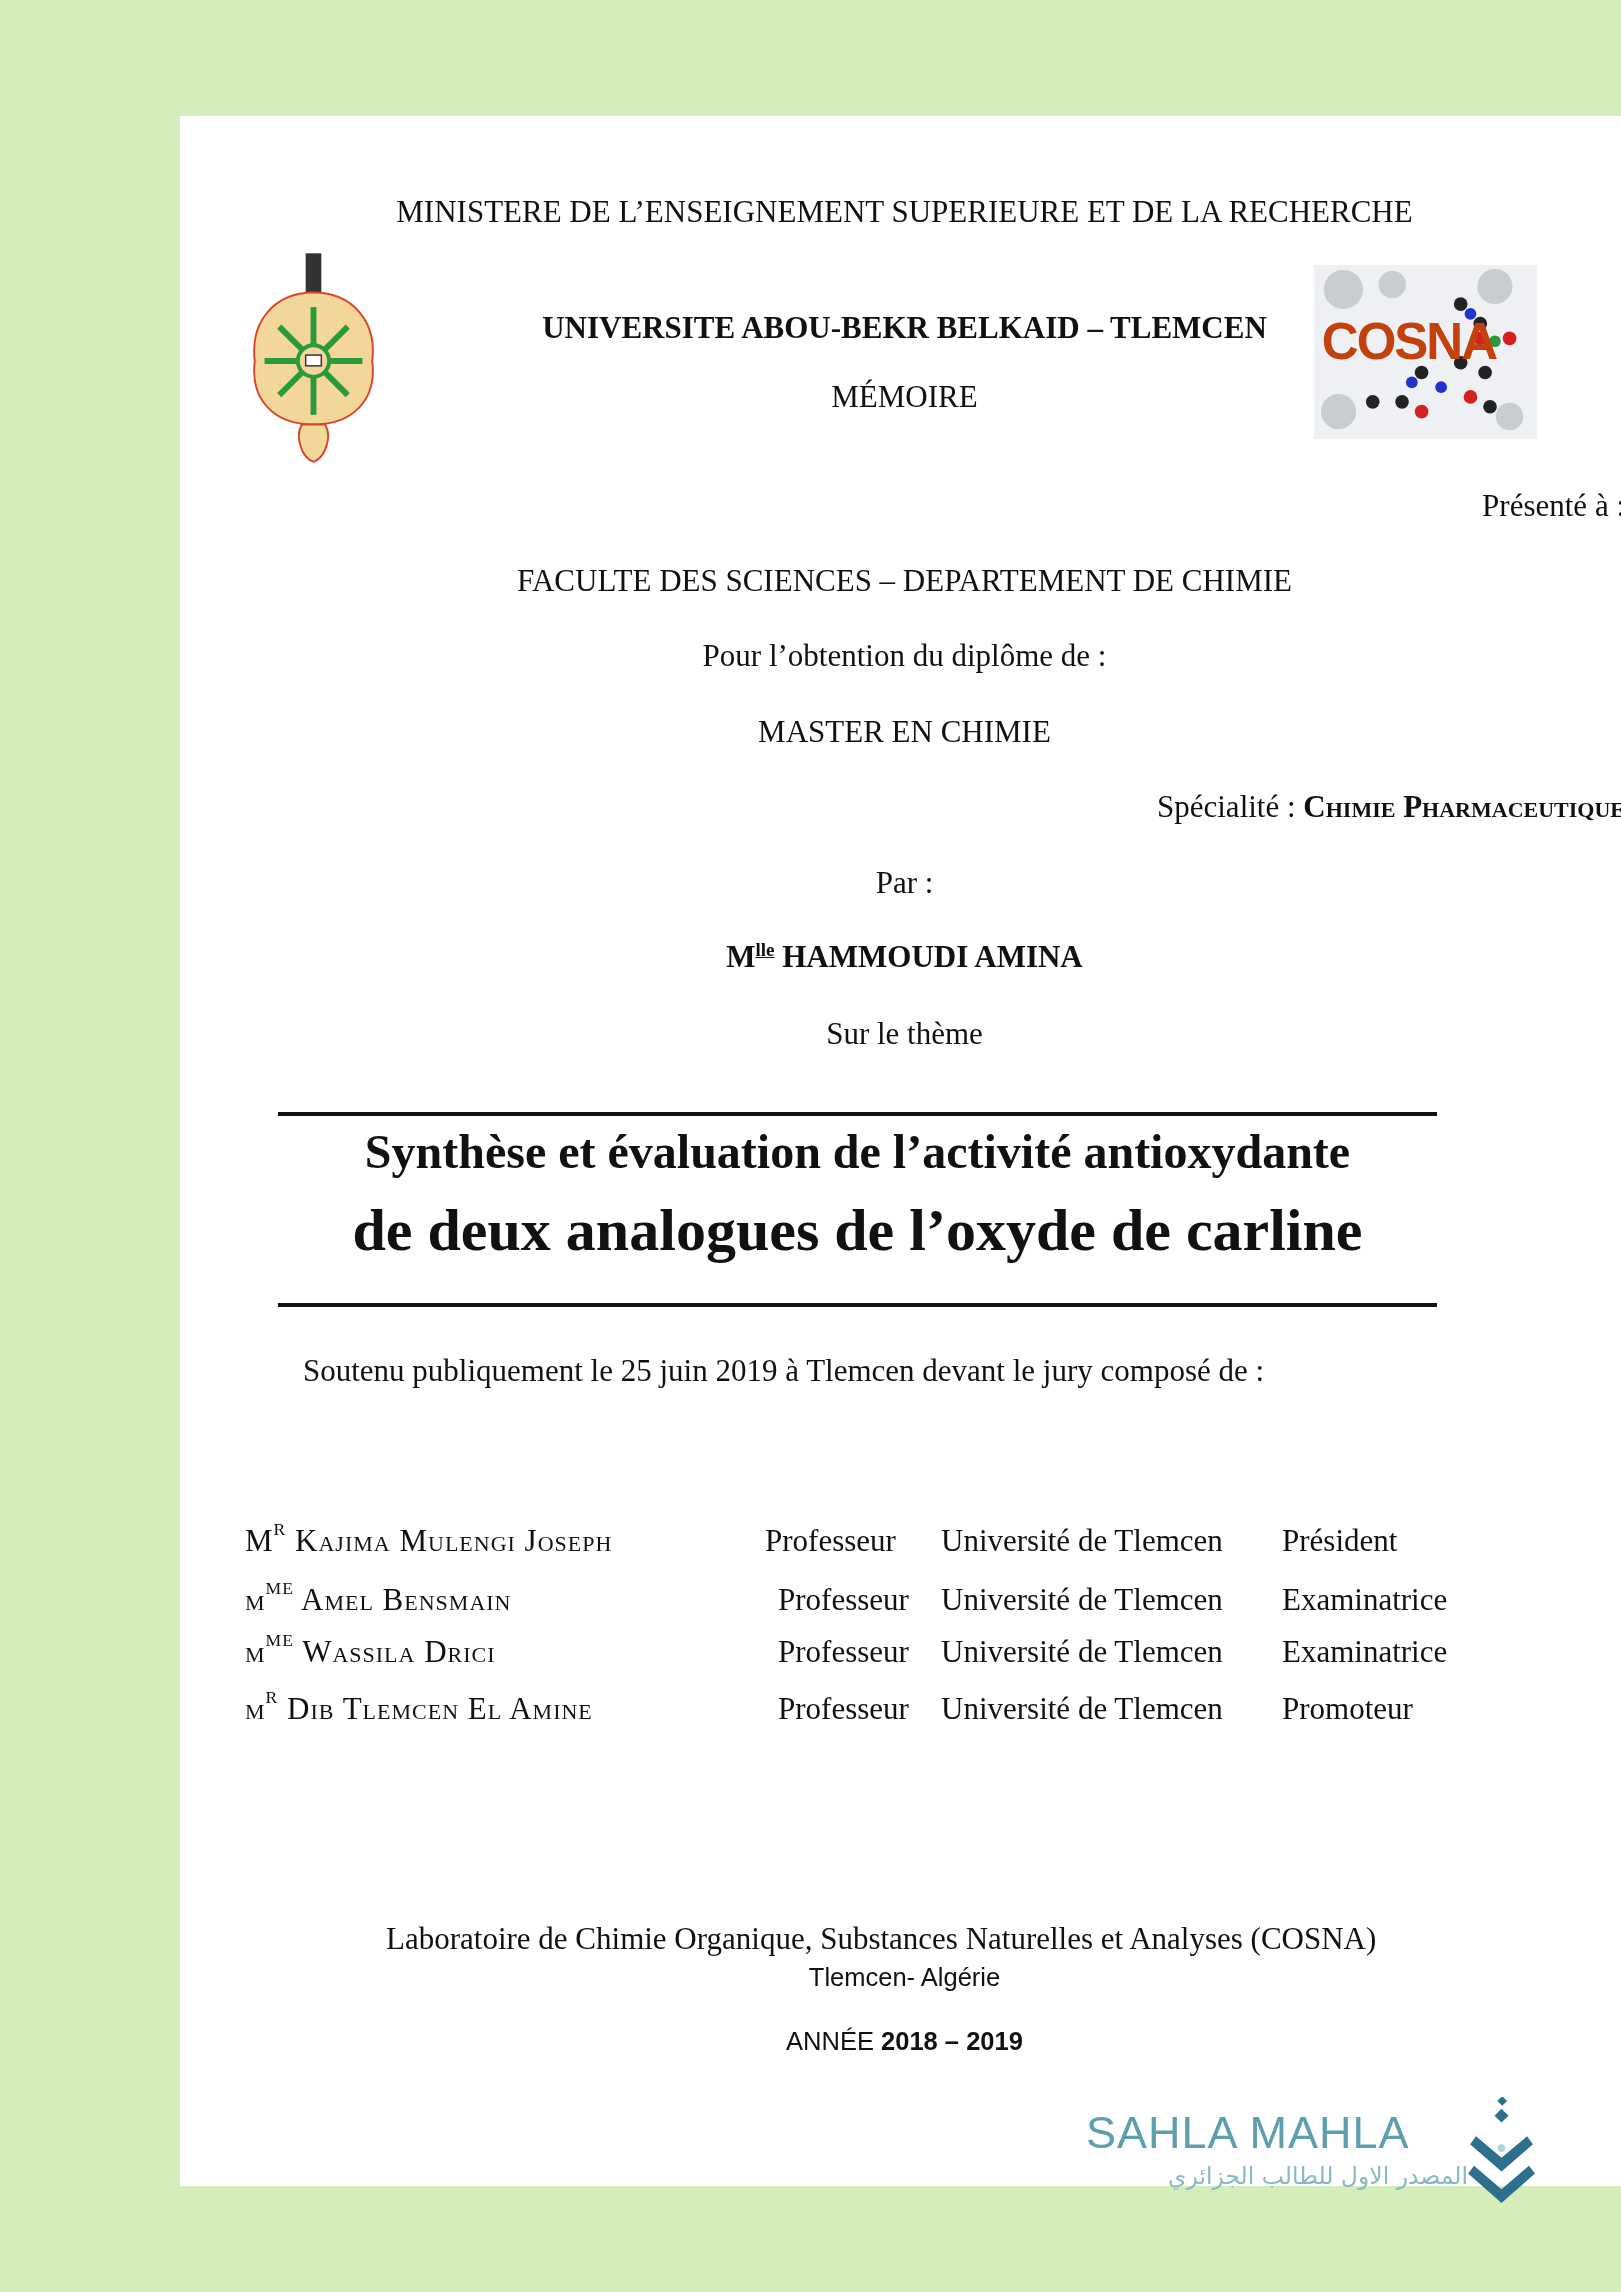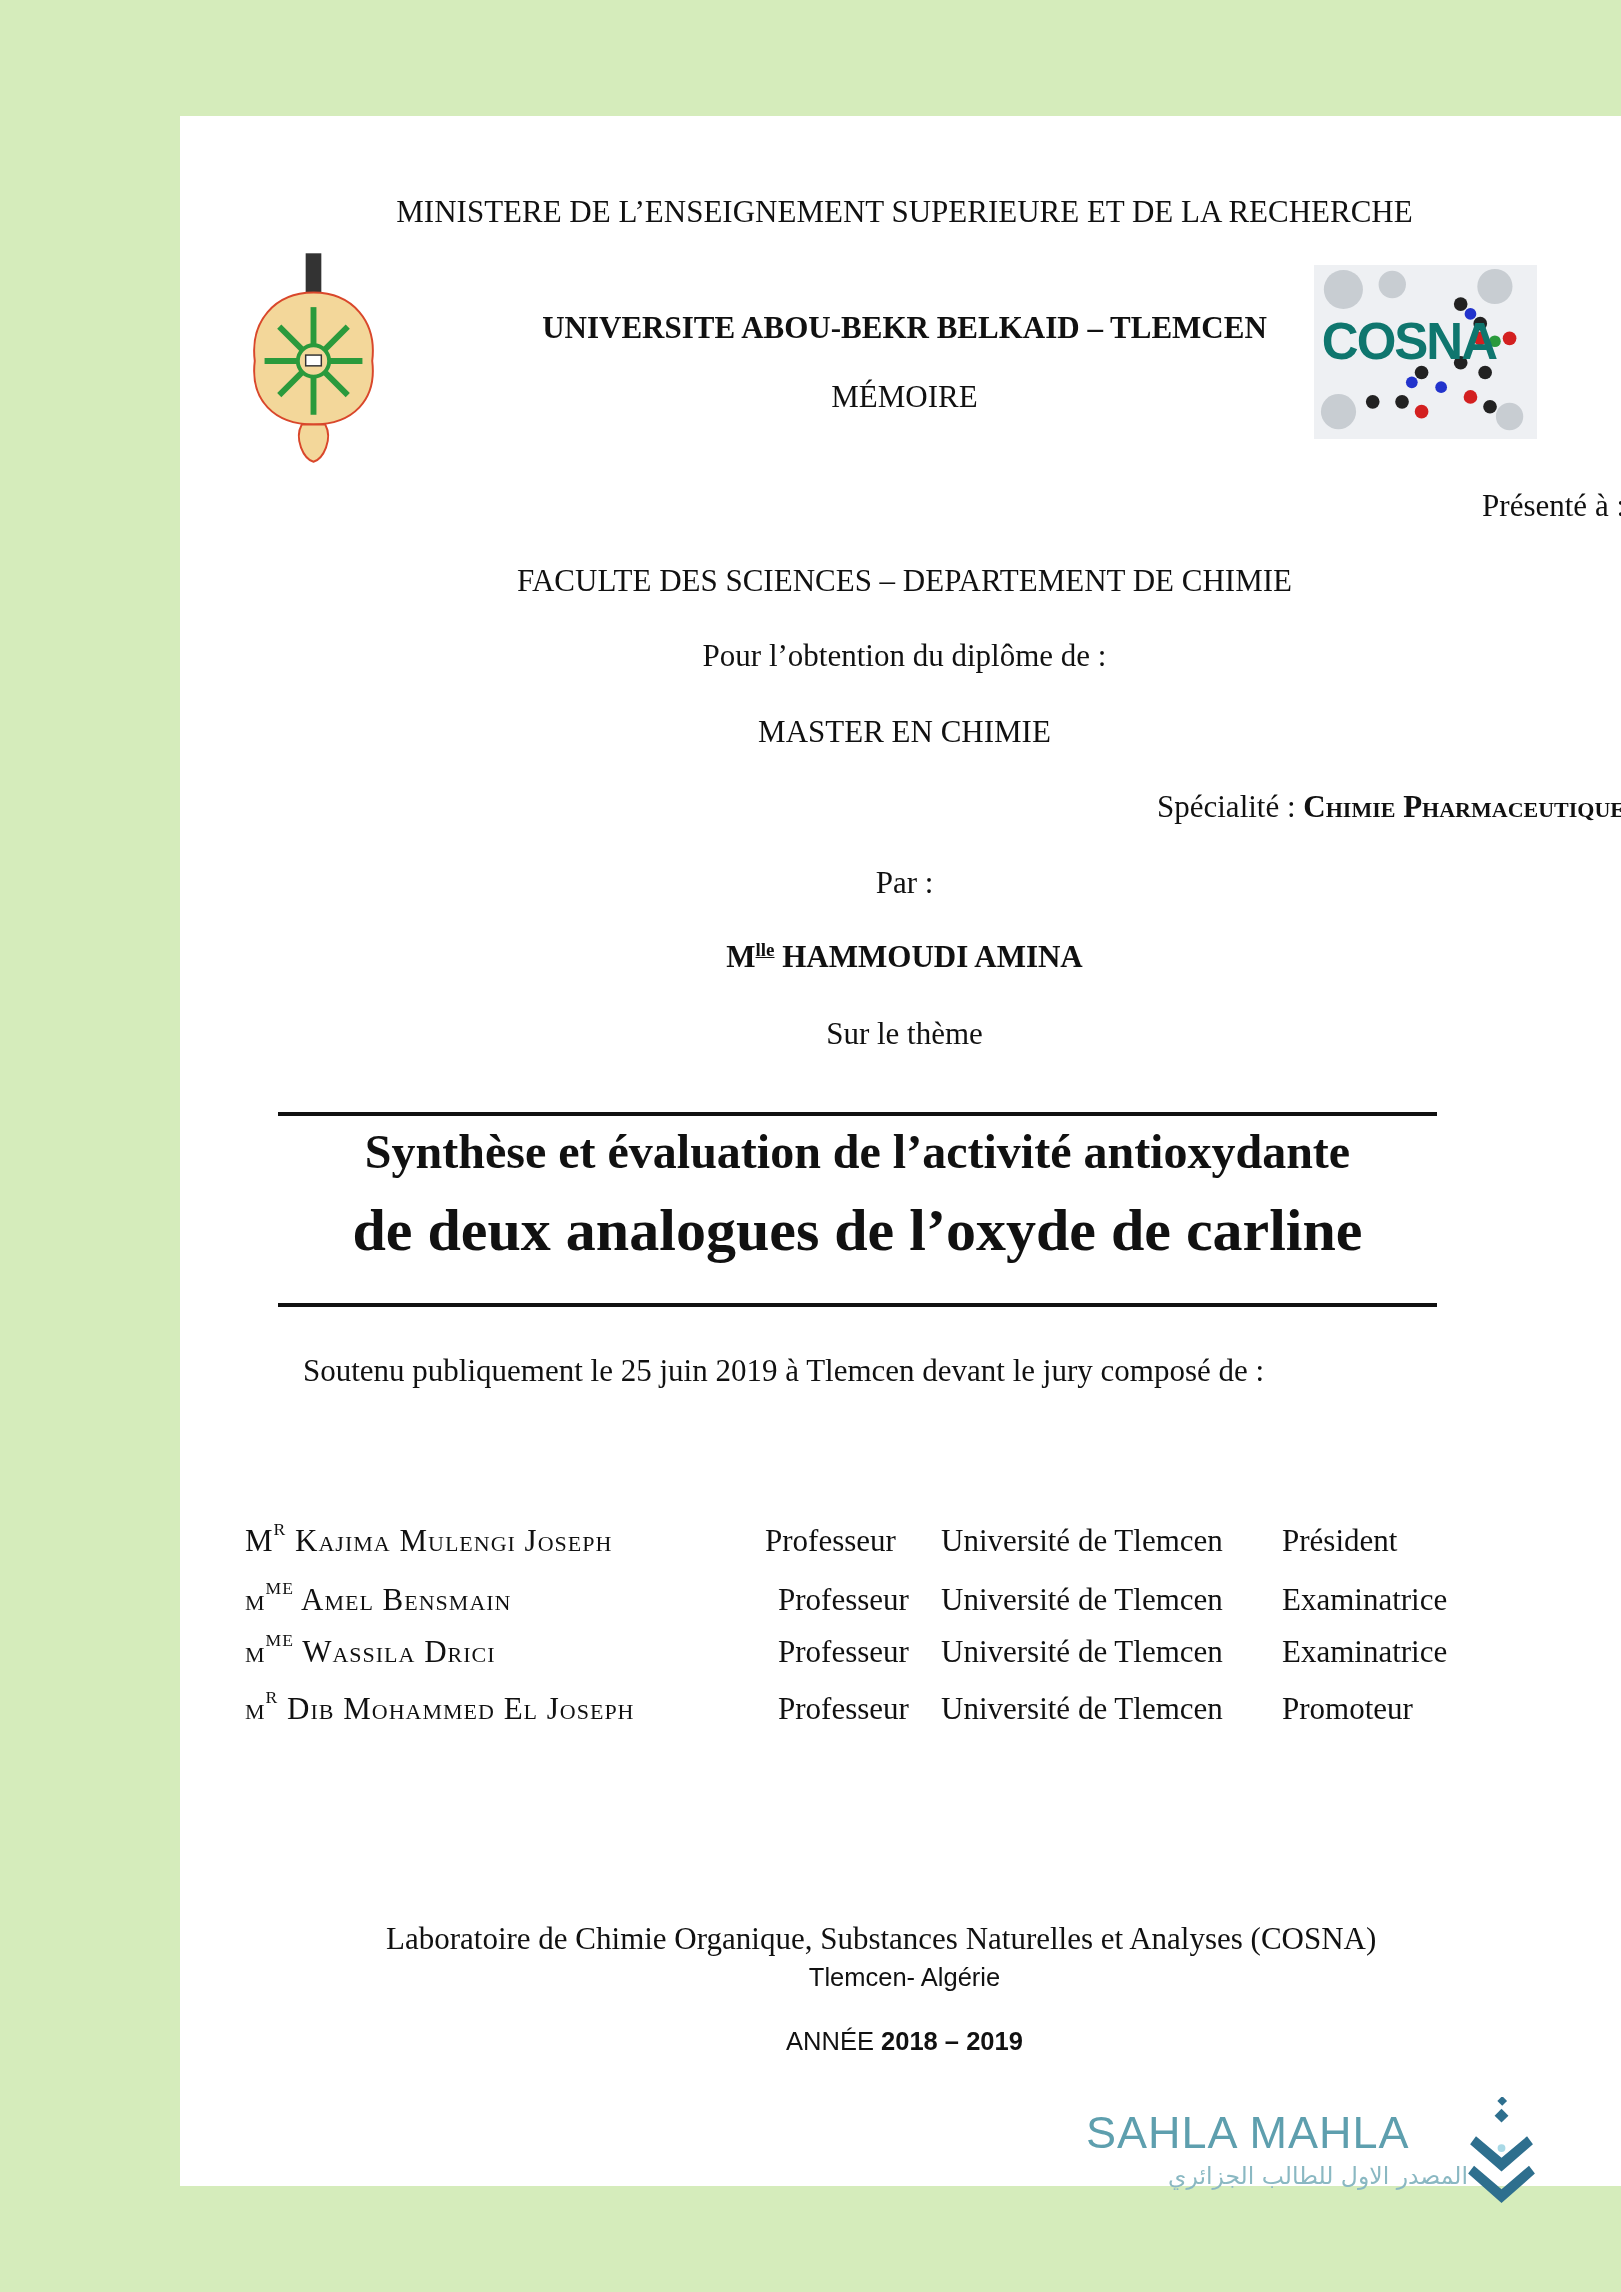--- a/index.html
+++ b/index.html
@@ -63,21 +63,21 @@
           <circle cx="110" cy="150" r="7"></circle>
           <circle cx="160" cy="135" r="7"></circle>
         </g>
       <g fill="#2233cc">
           <circle cx="160" cy="50" r="6"></circle>
           <circle cx="130" cy="125" r="6"></circle>
           <circle cx="100" cy="120" r="6"></circle>
         </g>
       <circle cx="185" cy="78" r="6" fill="#2a9a3c"></circle>
     </svg>
-    <div class="abs sans b" style="left:7.8px;top:47px;font-size:51px;color:#0f766e;letter-spacing:-2px;">COSNA</div>
+    <div class="abs sans b" style="left:7.8px;top:47px;font-size:51px;color:#c2410c;letter-spacing:-2px;">COSNA</div>
   </div>
 
   <div class="abs center t32" style="top:78px;">MINISTERE DE L’ENSEIGNEMENT SUPERIEURE ET DE LA RECHERCHE</div>
   <div class="abs center t32 b" style="top:194px;">UNIVERSITE ABOU-BEKR BELKAID – TLEMCEN</div>
   <div class="abs center t32" style="top:263px;">MÉMOIRE</div>
 
   <div class="abs center t32" style="top:372px;text-align:right;">Présenté à :</div>
   <div class="abs center t32" style="top:447px;">FACULTE DES SCIENCES – DEPARTEMENT DE CHIMIE</div>
   <div class="abs center t32" style="top:522px;">Pour l’obtention du diplôme de :</div>
   <div class="abs center t32" style="top:598px;">MASTER EN CHIMIE</div>
@@ -111,21 +111,21 @@
       <span style="left:696px">Université de Tlemcen</span>
       <span style="left:1037px">Examinatrice</span>
     </div>
     <div class="jury-row" style="top:1518px;">
       <span class="jname"><span style="position:static">m</span><sup>ME</sup> <span style="position:static">Wassila Drici</span></span>
       <span style="left:533px">Professeur</span>
       <span style="left:696px">Université de Tlemcen</span>
       <span style="left:1037px">Examinatrice</span>
     </div>
     <div class="jury-row" style="top:1575px;">
-      <span class="jname"><span style="position:static">m</span><sup>R</sup> <span style="position:static">Dib Mohammed El Joseph</span></span>
+      <span class="jname"><span style="position:static">m</span><sup>R</sup> <span style="position:static">Dib Tlemcen El Amine</span></span>
       <span style="left:533px">Professeur</span>
       <span style="left:696px">Université de Tlemcen</span>
       <span style="left:1037px">Promoteur</span>
     </div>
   </div>
 
   <div class="abs t32" style="left:206px;top:1805px;">Laboratoire de Chimie Organique, Substances Naturelles et Analyses (COSNA)</div>
   <div class="abs center sans" style="top:1847px;font-size:25.5px;">Tlemcen- Algérie</div>
   <div class="abs center sans" style="top:1911px;font-size:25.5px;">
     <span>ANNÉE </span><span class="b">2018 – 2019</span>

